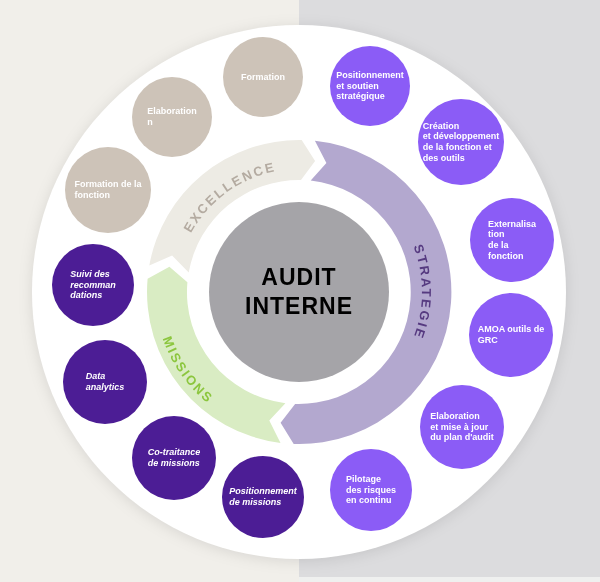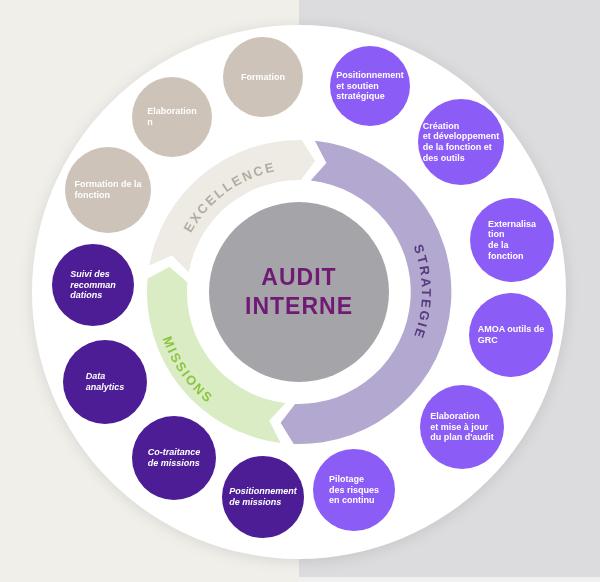--- a/index.html
+++ b/index.html
@@ -16,21 +16,21 @@
   .band-strategie{fill:#b3a8cf;}
   .band-missions{fill:#d9ecc3;}
   .ring-label{font-weight:bold;letter-spacing:2.2px;font-size:13px;}
   .ring-label.excellence{fill:#b4aba1;}
   .ring-label.strategie{fill:#563a80;}
   .ring-label.missions{fill:#8cc63e;}
   .center-circle{
     position:absolute;left:209px;top:202px;width:180px;height:180px;
     border-radius:50%;background:#a5a4a8;
     display:flex;align-items:center;justify-content:center;
-    color:#701a75;font-weight:bold;font-size:23px;line-height:1.25;
+    color:#000000;font-weight:bold;font-size:23px;line-height:1.25;
     letter-spacing:1px;text-align:center;white-space:pre;
   }
   .bubble{
     position:absolute;border-radius:50%;
     display:flex;align-items:center;justify-content:center;
     color:#ffffff;font-weight:bold;font-size:9px;line-height:1.18;
     white-space:pre;
   }
   .bubble.taupe{background:#cdc3b8;}
   .bubble.green{background:#4c1d95;font-style:italic;}
@@ -93,15 +93,15 @@
 des outils</div>
 <div class="bubble purple" style="left:470px;top:198px;width:84px;height:84px">Externalisa
 tion
 de la
 fonction</div>
 <div class="bubble purple" style="left:469px;top:293px;width:84px;height:84px">AMOA outils de
 GRC</div>
 <div class="bubble purple" style="left:420px;top:385px;width:84px;height:84px">Elaboration
 et mise à jour
 du plan d'audit</div>
-<div class="bubble purple" style="left:313px;top:449px;width:82px;height:82px">Pilotage
+<div class="bubble purple" style="left:330px;top:449px;width:82px;height:82px">Pilotage
 des risques
 en continu</div>
 
 </body></html>

